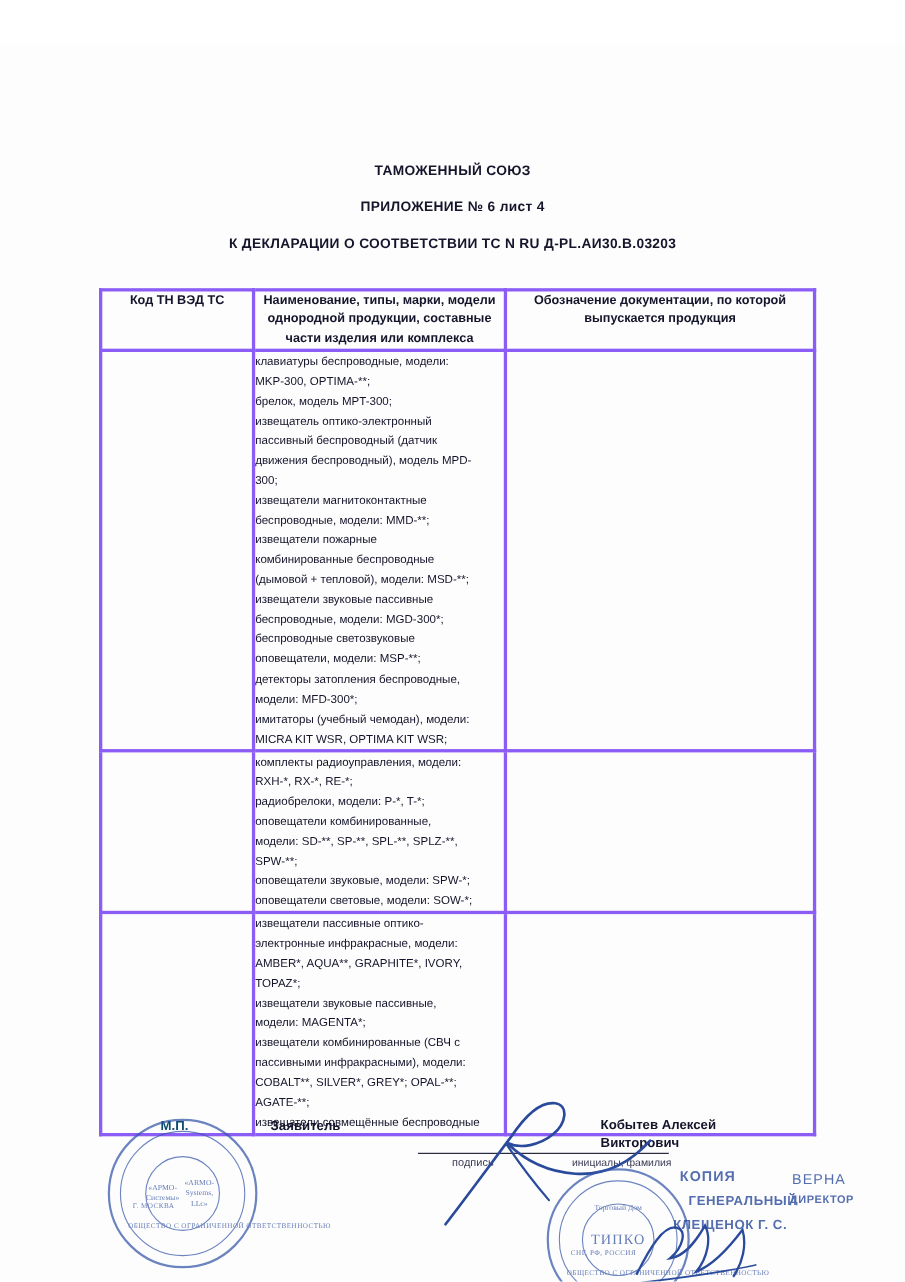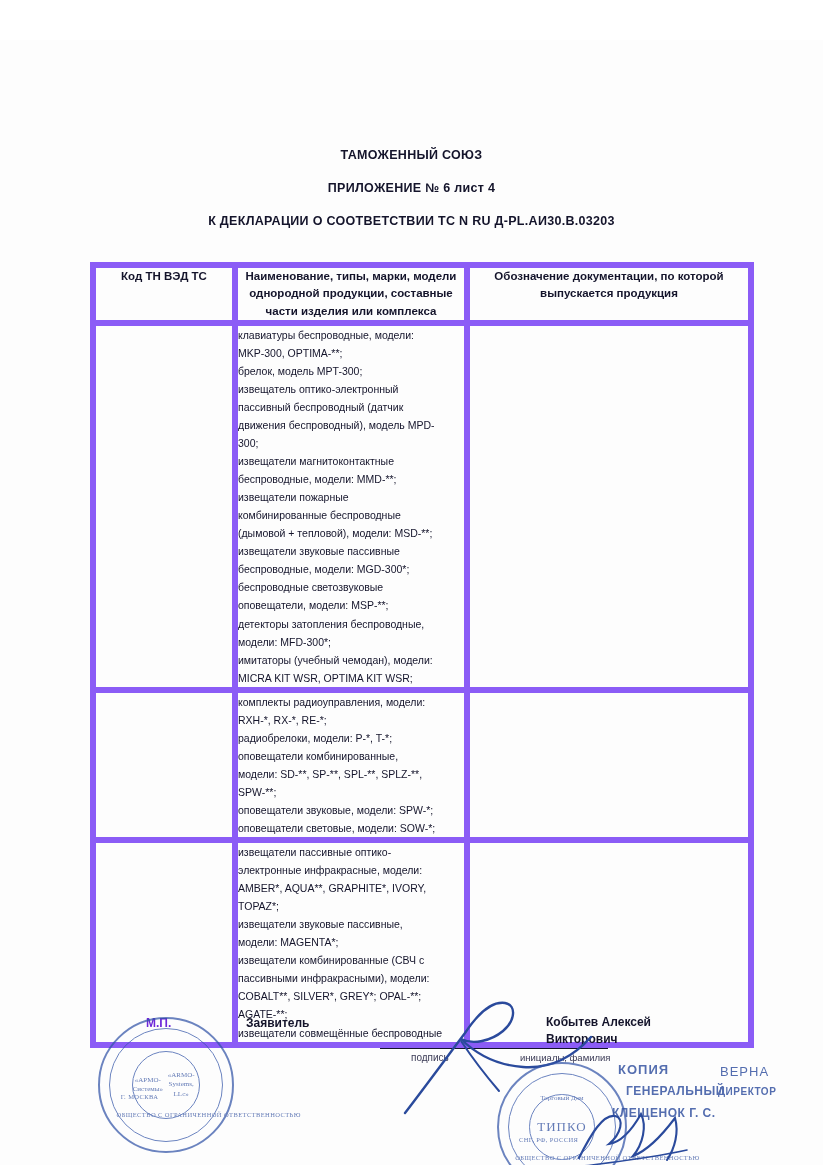--- a/index.html
+++ b/index.html
@@ -42,21 +42,21 @@
   
   .doc-table {
     position: absolute;
     top: 222px;
     left: 90px;
     width: 640px;
     border-collapse: collapse;
     table-layout: fixed;
   }
   .doc-table td, .doc-table th {
-    border: 6px solid #8b5cf6;
+    border: 3px solid #8b5cf6;
     vertical-align: top;
     padding: 0;
   }
   .th-cell {
     text-align: center;
     font-size: 11.5px;
     font-weight: bold;
     color: #14142b;
     padding: 10px 8px;
     line-height: 1.5;
@@ -82,21 +82,21 @@
     left: 0;
     width: 823px;
     height: 199px;
   }
   .mp {
     position: absolute;
     left: 146px;
     top: 10px;
     font-size: 12px;
     font-weight: bold;
-    color: #6d28d9;
+    color: #0c4a6e;
   }
   .applicant {
     position: absolute;
     left: 246px;
     top: 10px;
     font-size: 12px;
     font-weight: bold;
     color: #14142b;
   }
   .sig-line {

